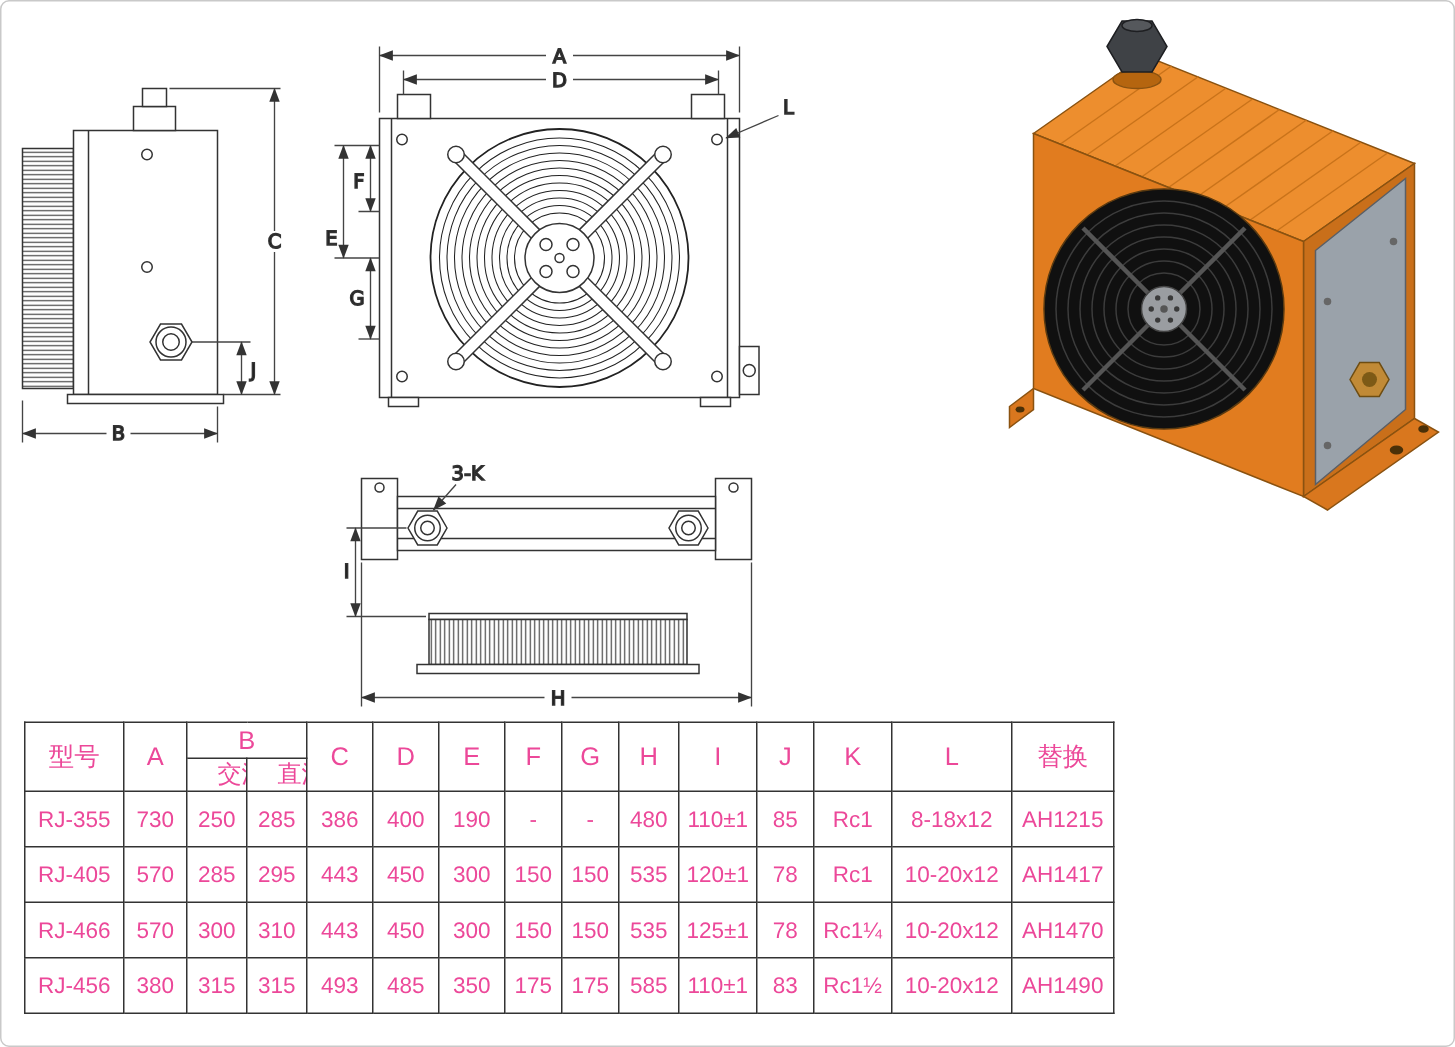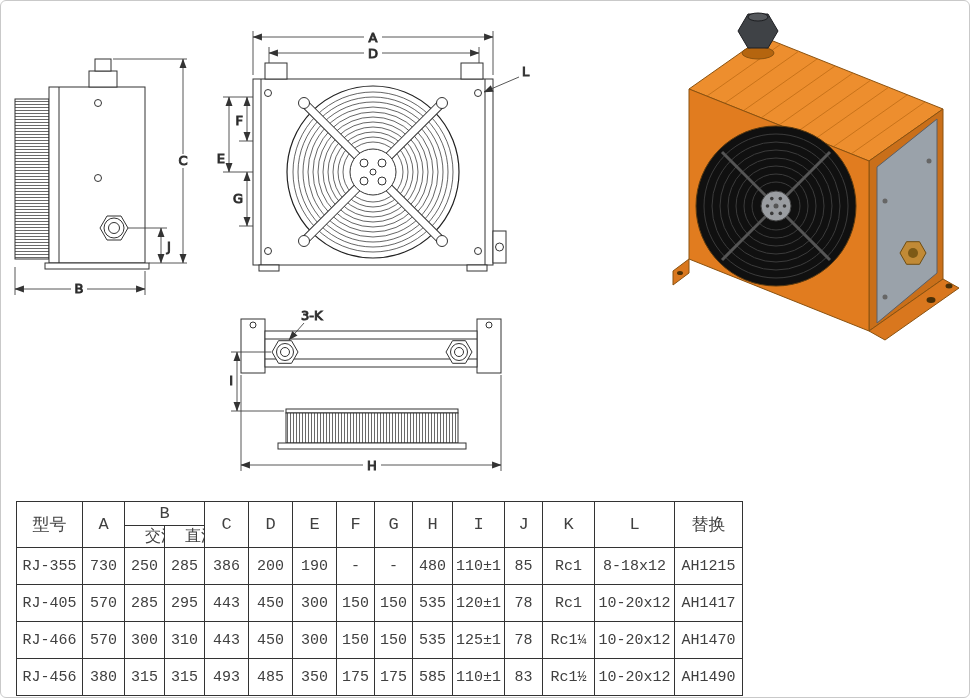--- a/index.html
+++ b/index.html
@@ -5,22 +5,22 @@
   html,body{margin:0;padding:0;background:#fff;}
   .canvas{
     position:relative;width:968px;height:696px;
     border:1px solid #c9c9c9;border-radius:6px;background:#fff;
     font-family:"Liberation Sans","DejaVu Sans",sans-serif;
     overflow:hidden;
   }
   svg.drawing{position:absolute;left:0;top:0;}
   svg text{font-family:"DejaVu Sans","Liberation Sans",sans-serif;fill:#111;}
   .spec-table{
-    position:absolute;left:15px;top:500px;
-    border-collapse:collapse;table-layout:fixed;width:726px;color:#404040;font-family:Liberation Mono, monospace;
+    position:absolute;left:15px;top:480px;
+    border-collapse:collapse;table-layout:fixed;width:726px;color:#ec4899;
   }
   .spec-table th,.spec-table td{
     border:1px solid #333;text-align:center;vertical-align:middle;
     padding:0;font-weight:400;overflow:hidden;white-space:nowrap;
   }
   .spec-table th.h1{font-size:17px;}
   .spec-table th.h2{font-size:16px;height:18px;padding-left:20px;}
   .spec-table tr.hr1{height:24px;}
   .spec-table tr.data{height:37px;}
   .spec-table td{font-size:15px;}
@@ -310,21 +310,21 @@
     <tr>
       <th class="h2">交流</th>
       <th class="h2">直流</th>
     </tr>
     <tr class="data">
       <td>RJ-355</td>
       <td>730</td>
       <td>250</td>
       <td>285</td>
       <td>386</td>
-      <td>200</td>
+      <td>400</td>
       <td>190</td>
       <td>-</td>
       <td>-</td>
       <td>480</td>
       <td>110±1</td>
       <td>85</td>
       <td>Rc1</td>
       <td>8-18x12</td>
       <td>AH1215</td>
     </tr>

